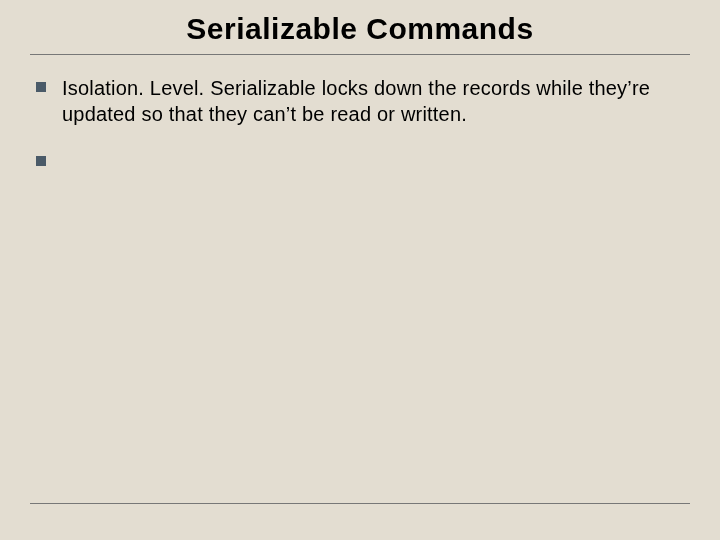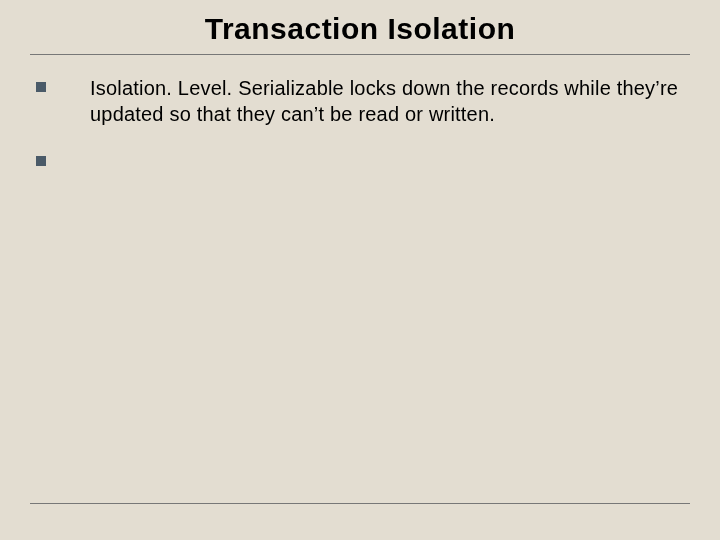--- a/index.html
+++ b/index.html
@@ -34,21 +34,20 @@
       border-top: 1px solid #777;
       margin: 0 0 20px 0;
     }
     .content {
       padding-left: 6px;
     }
     .bullet-item {
       display: flex;
       align-items: flex-start;
       margin-bottom: 22px;
-      gap: 28px;
     }
     .bullet-marker {
       width: 10px;
       height: 10px;
       background: #4a5a68;
       margin-top: 7px;
       margin-right: 16px;
       flex-shrink: 0;
     }
     .bullet-text {
@@ -62,21 +61,21 @@
       bottom: 36px;
       left: 30px;
       right: 30px;
       border-top: 1px solid #777;
     }
   </style>
 </head>
 <body>
 
 <div class="slide">
-  <h1 class="title">Transaction Isolation</h1>
+  <h1 class="title">Serializable Commands</h1>
   <hr class="hr">
   <div class="content">
     <div class="bullet-item">
       <span class="bullet-marker"></span>
       <span class="bullet-text">Isolation. Level. Serializable locks down the records while they’re updated so that they can’t be read or written.</span>
     </div>
     <div class="bullet-item">
       <span class="bullet-marker"></span>
     </div>
   </div>

